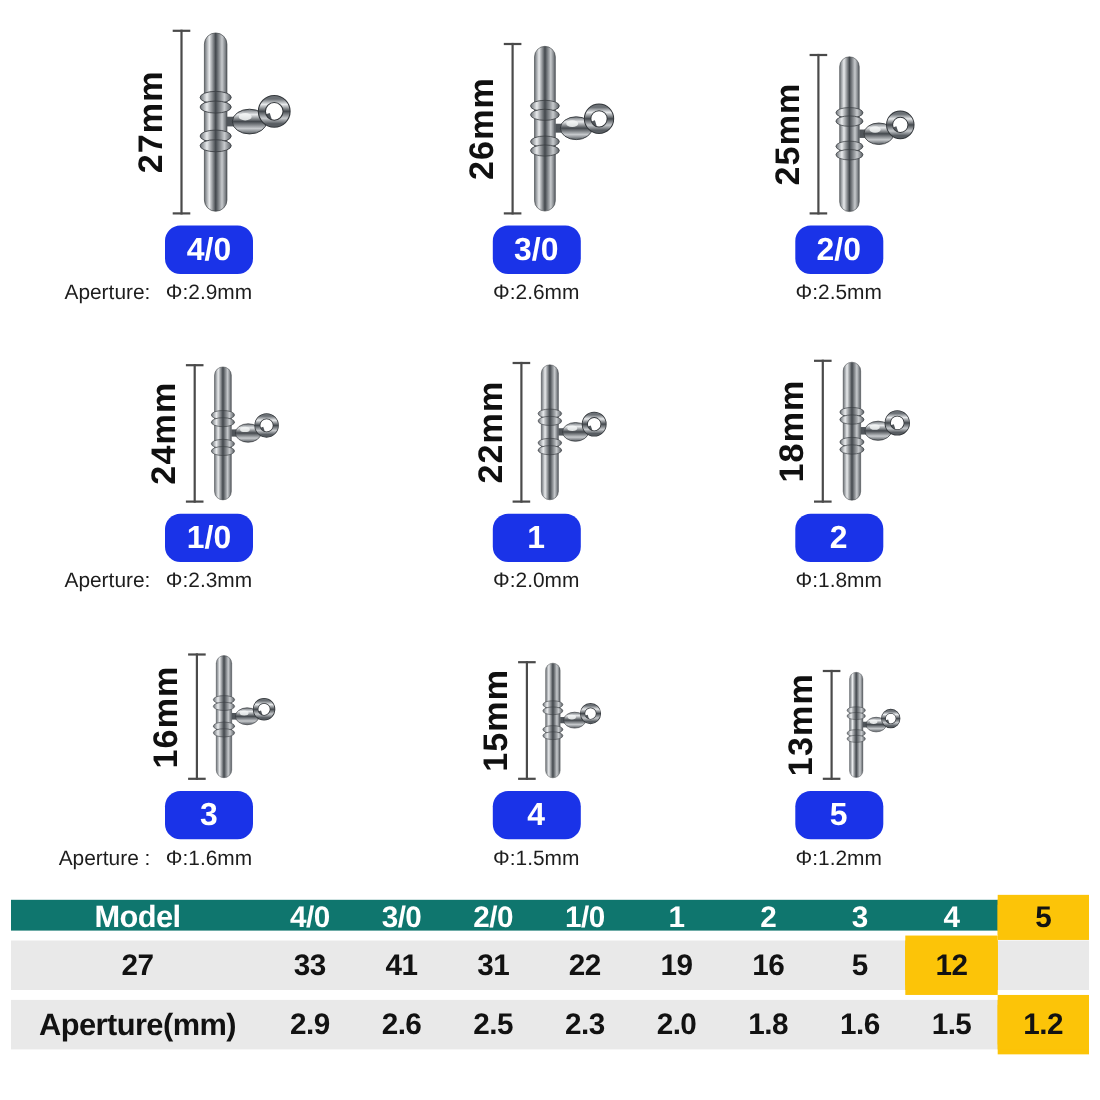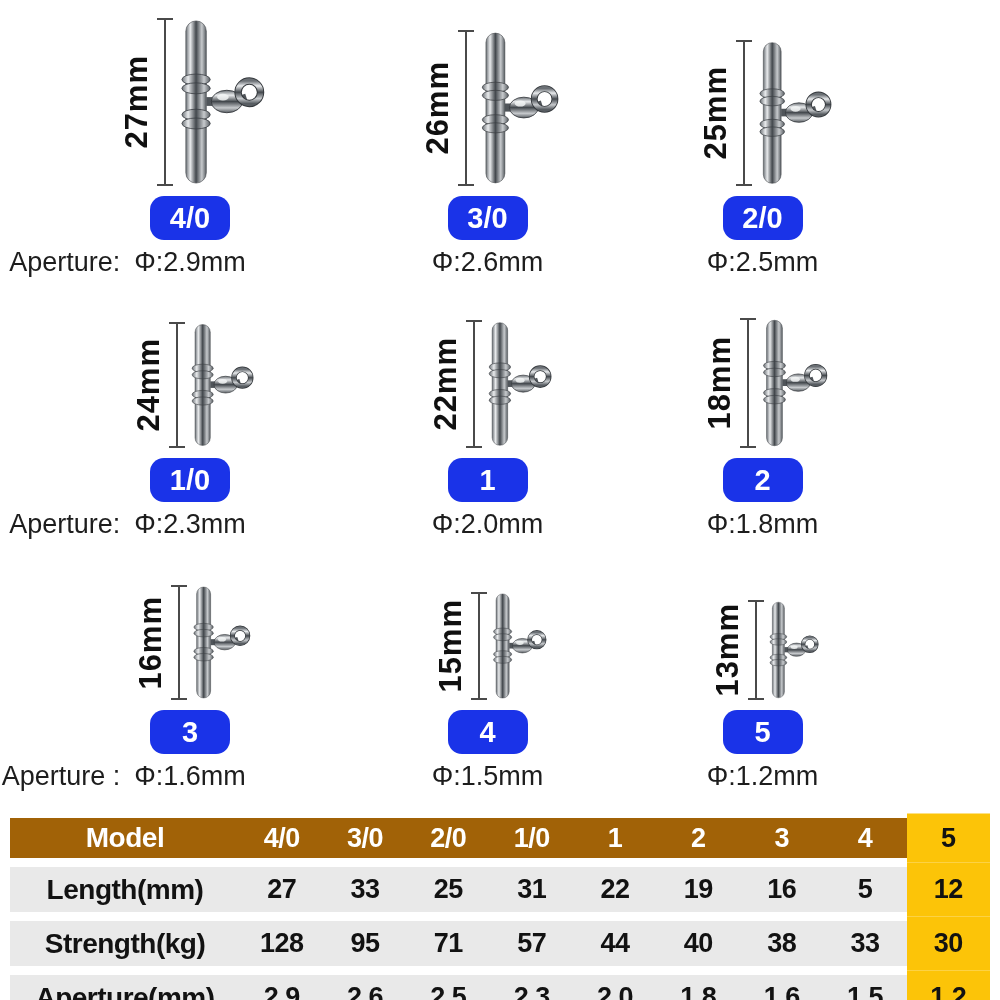--- a/index.html
+++ b/index.html
@@ -16,27 +16,27 @@
   .photo{display:flex;align-items:center;margin-bottom:10px;}
   .measure{display:flex;align-items:center;height:100%;}
   .mlabel{writing-mode:vertical-rl;transform:rotate(180deg);font-weight:700;font-size:31px;letter-spacing:1px;color:#101010;margin-left:4px;margin-right:9px;}
   .mline{position:relative;width:2px;background:#4a4a4a;height:100%;margin-right:9px;}
   .mline::before,.mline::after{content:"";position:absolute;left:-7px;width:16px;height:2px;background:#4a4a4a;}
   .mline::before{top:0;}
   .mline::after{bottom:0;}
   .swivel{display:block;}
 
   .badge{min-width:80px;height:44px;border-radius:14px;background:#1A33E8;color:#fff;font-weight:700;font-size:29px;display:flex;align-items:center;justify-content:center;padding:0 10px;box-sizing:border-box;}
-  .apert{position:relative;margin-top:7px;font-size:27px;color:#1d1d1d;white-space:nowrap;}
+  .apert{position:relative;margin-top:7px;font-size:19px;color:#1d1d1d;white-space:nowrap;}
   .aprefix{position:absolute;right:100%;margin-right:14px;white-space:nowrap;}
 
   
   .spec-table{margin:14px 10px 0 10px;width:980px;}
   .trow{display:grid;grid-template-columns:230px repeat(9,1fr);align-items:stretch;}
-  .thead{background:#a16207;color:#fff;height:40px;}
+  .thead{background:#0f766e;color:#fff;height:28px;}
   .tdata{background:#E9E9E9;height:45px;margin-top:9px;}
   .tcell{display:flex;align-items:center;justify-content:center;font-weight:700;font-size:27px;letter-spacing:-0.5px;}
   .tlabel{font-size:28px;}
   .tdata .tcell{color:#121212;}
   .hl{background:#FCC408;box-shadow:0 -4.5px 0 #FCC408,0 4.5px 0 #FCC408;color:#121212 !important;}
 </style>
 </head>
 <body>
 
 <svg width="0" height="0" style="position:absolute" aria-hidden="true">
@@ -223,44 +223,31 @@
     <div class="tcell">2/0</div>
     <div class="tcell">1/0</div>
     <div class="tcell">1</div>
     <div class="tcell">2</div>
     <div class="tcell">3</div>
     <div class="tcell">4</div>
     <div class="tcell hl">5</div>
   </div>
 
   <div class="trow tdata">
-    <div class="tcell tlabel">Length(mm)</div>
     <div class="tcell">27</div>
     <div class="tcell">33</div>
-    <div class="tcell">25</div>
+    <div class="tcell">41</div>
     <div class="tcell">31</div>
     <div class="tcell">22</div>
     <div class="tcell">19</div>
     <div class="tcell">16</div>
     <div class="tcell">5</div>
     <div class="tcell hl">12</div>
   </div>
 
-  <div class="trow tdata">
-    <div class="tcell tlabel">Strength(kg)</div>
-    <div class="tcell">128</div>
-    <div class="tcell">95</div>
-    <div class="tcell">71</div>
-    <div class="tcell">57</div>
-    <div class="tcell">44</div>
-    <div class="tcell">40</div>
-    <div class="tcell">38</div>
-    <div class="tcell">33</div>
-    <div class="tcell hl">30</div>
-  </div>
 
   <div class="trow tdata">
     <div class="tcell tlabel">Aperture(mm)</div>
     <div class="tcell">2.9</div>
     <div class="tcell">2.6</div>
     <div class="tcell">2.5</div>
     <div class="tcell">2.3</div>
     <div class="tcell">2.0</div>
     <div class="tcell">1.8</div>
     <div class="tcell">1.6</div>

